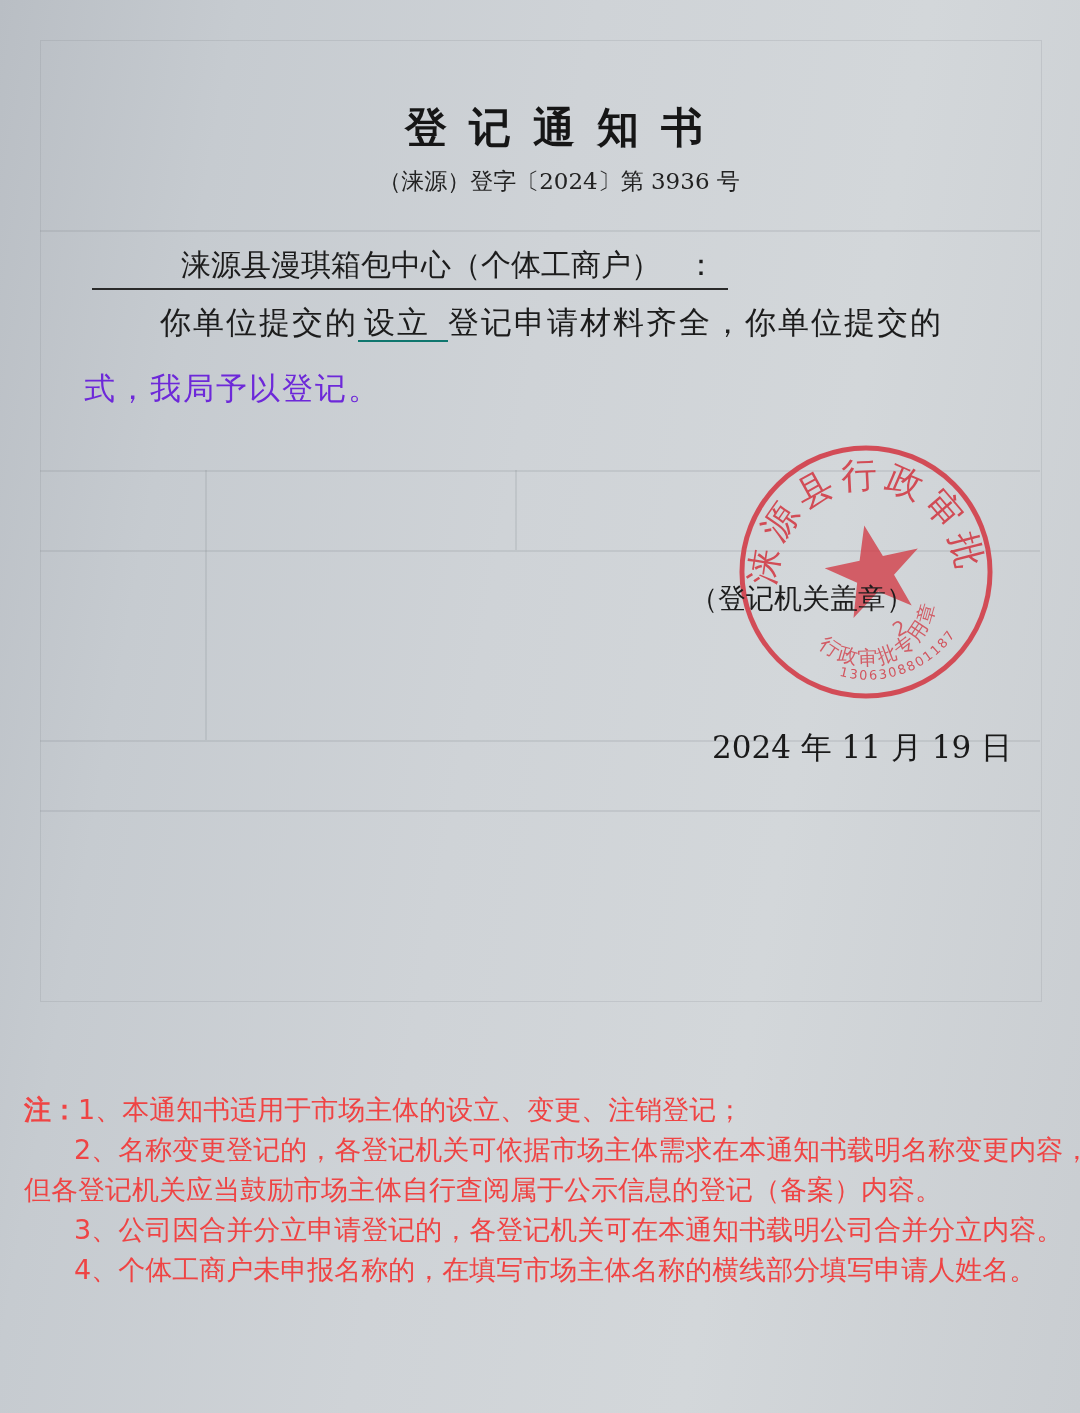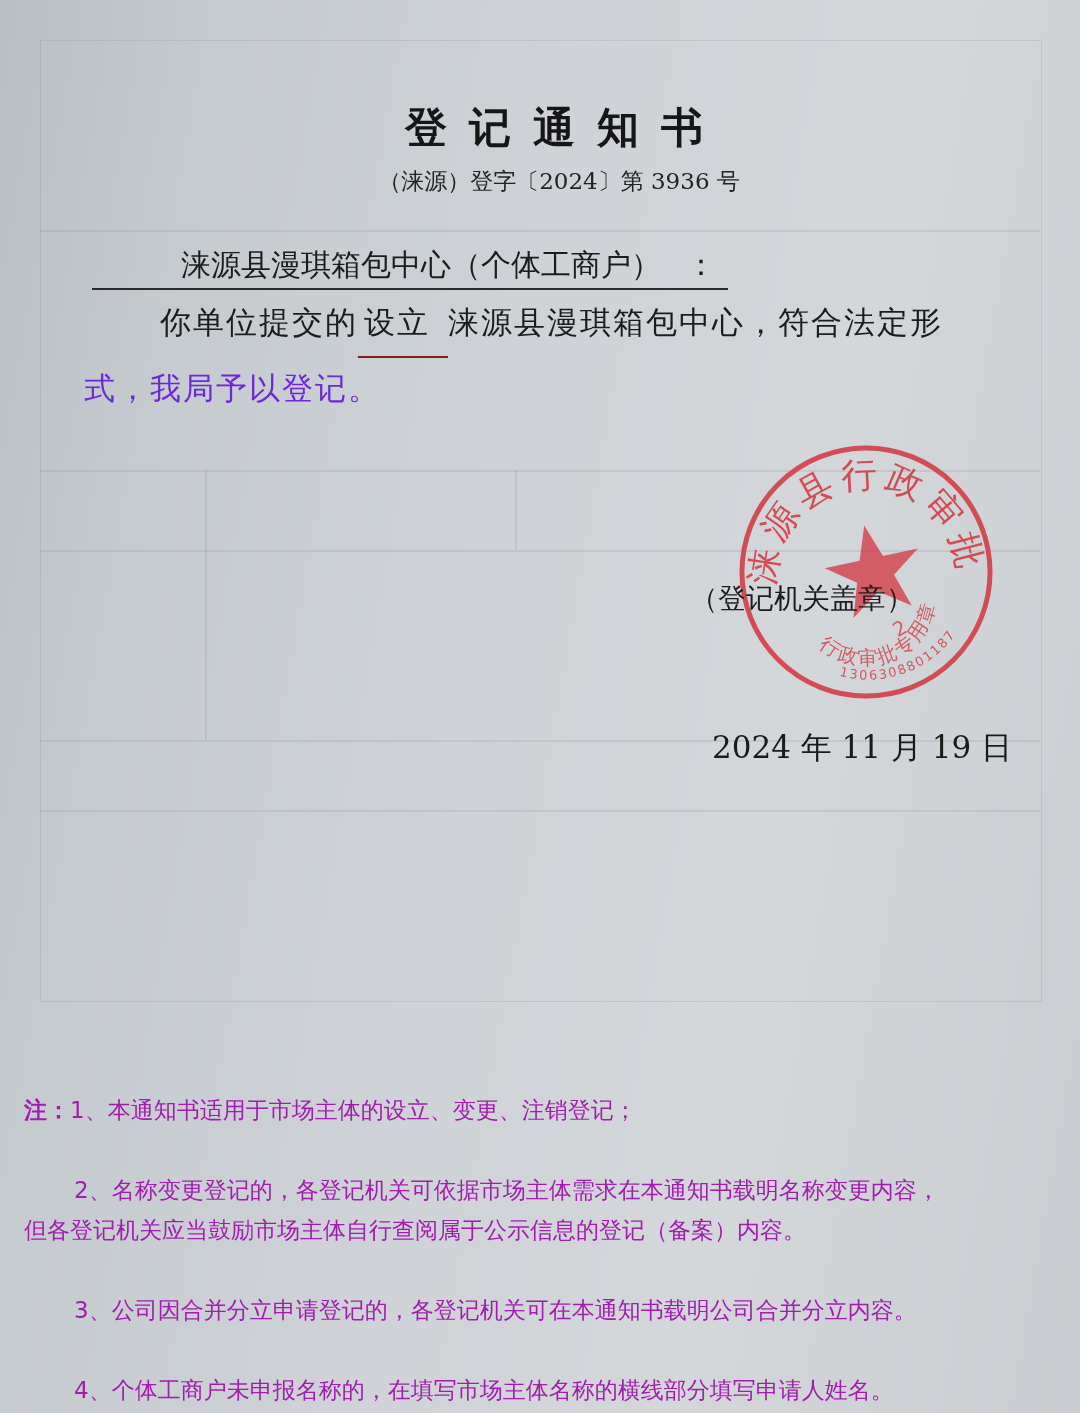--- a/index.html
+++ b/index.html
@@ -82,22 +82,22 @@
       top: 302px;
       left: 160px;
       font-family: "DejaVu Sans", sans-serif;
       font-size: 31px;
       letter-spacing: 2px;
       color: #1c1c1c;
       white-space: nowrap;
     }
     .para1 .fill {
       display: inline-block;
-      border-bottom: 2px solid #7f1d1d;
-      padding: 0 18px 16px 6px;
+      border-bottom: 2px solid #0f766e;
+      padding: 0 18px 0 6px;
       line-height: 36px;
     }
     .para2 {
       position: absolute;
       top: 368px;
       left: 84px;
       font-family: "DejaVu Sans", sans-serif;
       font-size: 31px;
       letter-spacing: 2px;
       color: #6d28d9;
@@ -132,29 +132,29 @@
       white-space: nowrap;
       text-align: center;
     }
 
     .notes {
       position: absolute;
       top: 1090px;
       left: 24px;
       width: 1030px;
       font-family: "DejaVu Sans", sans-serif;
-      font-size: 23px;
-      color: #a21caf;
+      font-size: 27px;
+      color: #ef4444;
     }
     .note-line {
       height: 40px;
       line-height: 40px;
       white-space: nowrap;
     }
-    .note-line.indent { padding-left: 50px; margin-top: 40px; }
+    .note-line.indent { padding-left: 50px; }
     .note-line.first .lead { font-weight: bold; }
   </style>
 </head>
 <body>
 
 <div class="ghost" style="left:40px; top:40px; width:1000px; height:960px;"></div>
 <div class="ghost-line" style="left:40px; top:470px; width:1000px; height:2px;"></div>
 <div class="ghost-line" style="left:40px; top:550px; width:1000px; height:2px;"></div>
 <div class="ghost-line" style="left:40px; top:740px; width:1000px; height:2px;"></div>
 <div class="ghost-line" style="left:40px; top:810px; width:1000px; height:2px;"></div>
@@ -167,21 +167,21 @@
 <h1 class="title">登记通知书</h1>
 
 <div class="docno">（涞源）登字〔2024〕第 3936 号</div>
 
 <div class="recipient">
   <span>涞源县漫琪箱包中心（个体工商户）</span>
   <span class="colon">：</span>
 </div>
 
 <div class="para1">
-  <span>你单位提交的</span><span class="fill">设立</span><span>涞源县漫琪箱包中心，符合法定形</span>
+  <span>你单位提交的</span><span class="fill">设立</span><span>登记申请材料齐全，你单位提交的</span>
 </div>
 
 <div class="para2">式，我局予以登记。</div>
 
 <div class="seal">
   <svg viewBox="0 0 260 260">
     <defs>
       <path id="ringPath" d="M 40 150 A 92 92 0 1 1 222 150"></path>
       <path id="innerPath" d="M 78 200 A 70 70 0 0 0 200 160"></path>
       <path id="codePath" d="M 95 232 A 108 108 0 0 0 240 130"></path>

